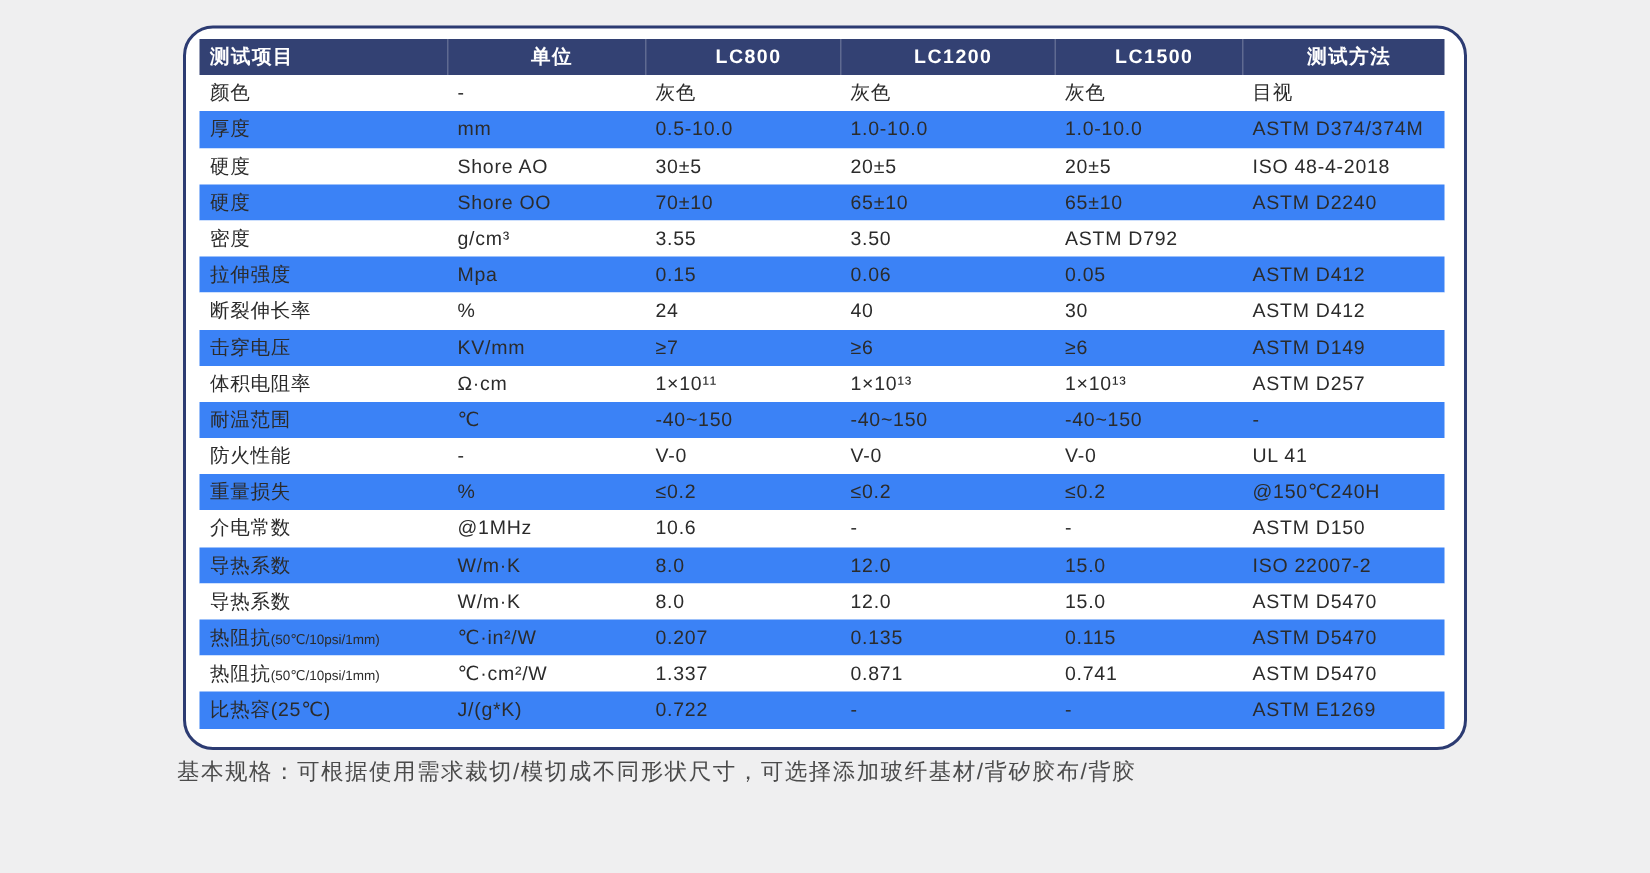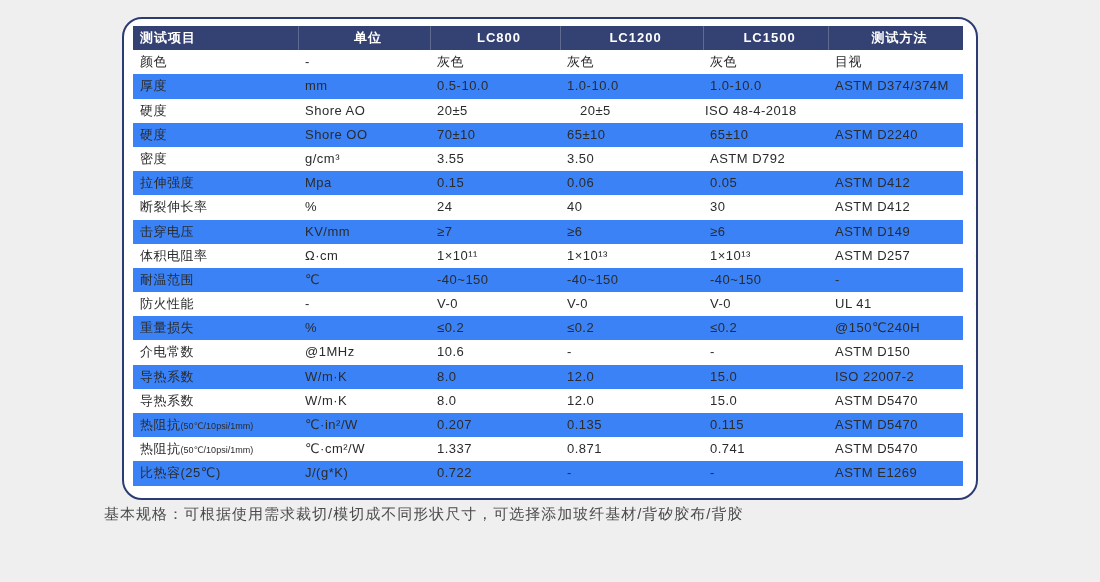--- a/index.html
+++ b/index.html
@@ -67,21 +67,21 @@
   .col-lc800  { width: 130px; }
   .col-lc1200 { width: 143px; }
   .col-lc1500 { width: 125px; }
   .col-method { width: 135px; }
   .note {
     font-size: 9px;
     letter-spacing: 0;
   }
   .footer-note {
     position: absolute;
-    left: 104px;
+    left: 118px;
     top: 505px;
     font-size: 15px;
     color: #4b4b4b;
     letter-spacing: 1px;
     white-space: nowrap;
   }
 </style>
 </head>
 <body>
 
@@ -108,20 +108,21 @@
           <div class="cell col-item">厚度</div>
           <div class="cell col-unit">mm</div>
           <div class="cell col-lc800">0.5-10.0</div>
           <div class="cell col-lc1200">1.0-10.0</div>
           <div class="cell col-lc1500">1.0-10.0</div>
           <div class="cell col-method">ASTM D374/374M</div>
         </div>
         <div class="trow">
           <div class="cell col-item">硬度</div>
           <div class="cell col-unit">Shore AO</div>
+          <div class="cell col-lc800">30±5</div>
           <div class="cell col-lc1200">20±5</div>
           <div class="cell col-lc1500">20±5</div>
           <div class="cell col-method">ISO 48-4-2018</div>
         </div>
         <div class="trow alt">
           <div class="cell col-item">硬度</div>
           <div class="cell col-unit">Shore OO</div>
           <div class="cell col-lc800">70±10</div>
           <div class="cell col-lc1200">65±10</div>
           <div class="cell col-lc1500">65±10</div>

